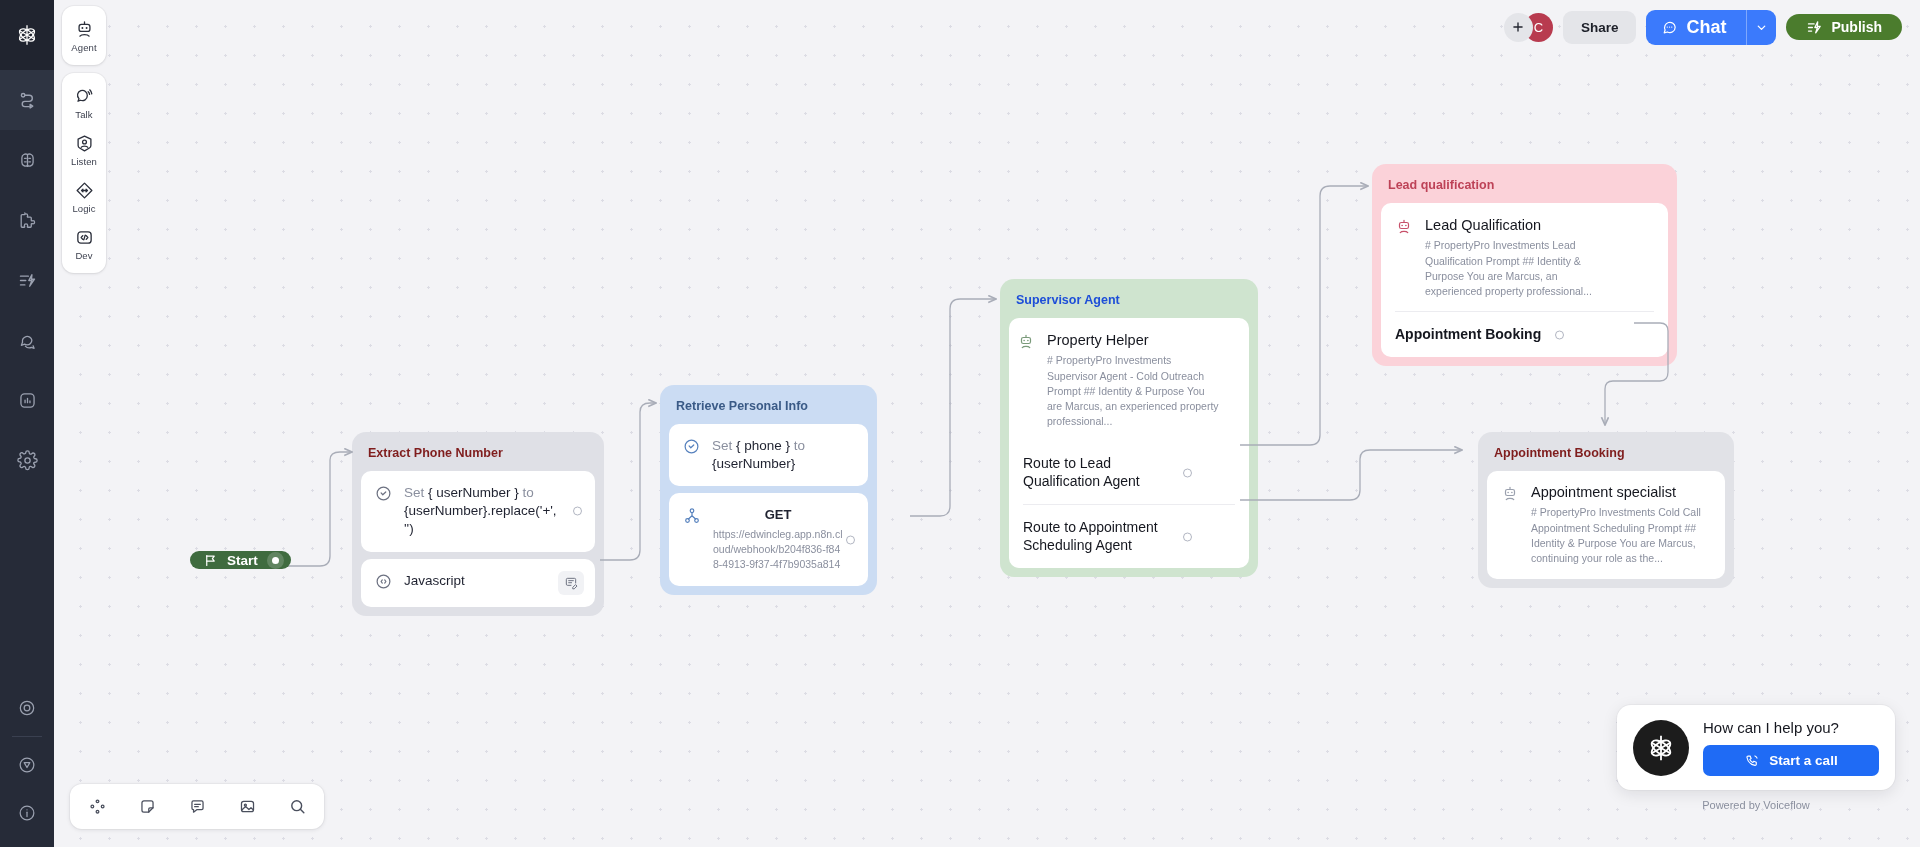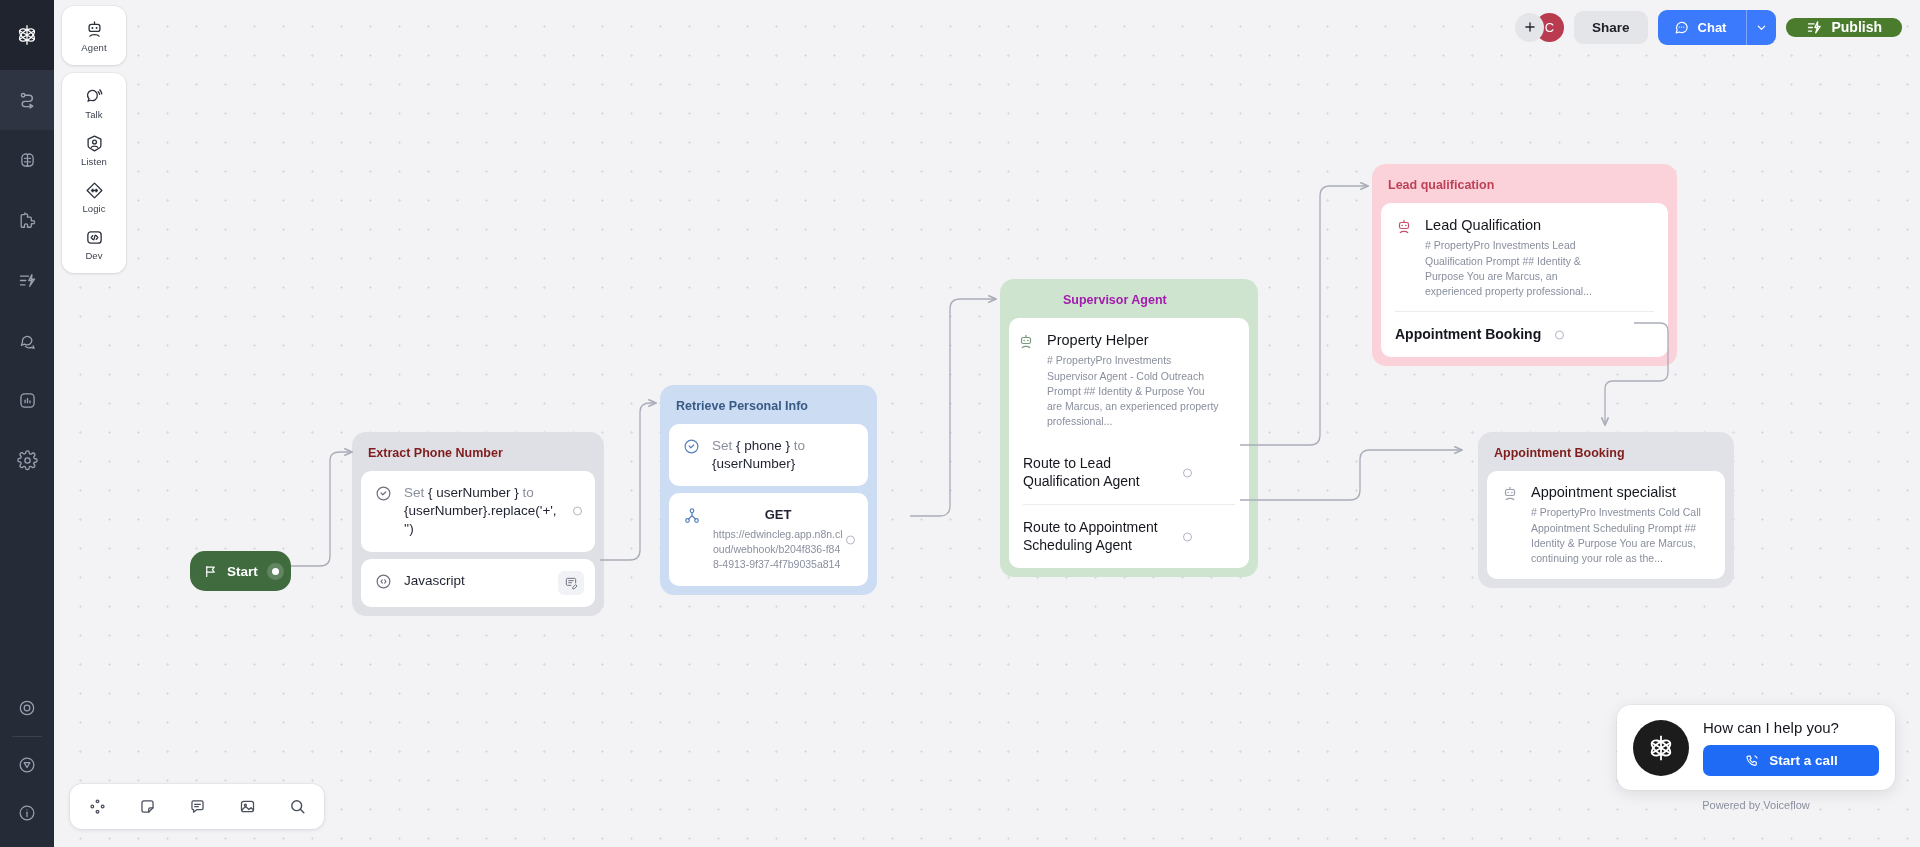--- a/index.html
+++ b/index.html
@@ -32,21 +32,21 @@
   #rail .rail-item {
     height: 60px; display: flex; align-items: center; justify-content: center;
     cursor: pointer;
   }
   #rail .rail-item.active { background: #2e3442; }
   #rail .rail-item svg { stroke: #9ba1b0; }
   #rail .rail-divider { height:1px; background:#3a4050; margin: 4px 12px; }
   #rail .rail-bottom { position: absolute; bottom: 10px; left: 0; width: 54px; }
 
   
-  #palette { position: absolute; left: 62px; top: 6px; width: 64px; z-index: 35; }
+  #palette { position: absolute; left: 62px; top: 6px; width: 44px; z-index: 35; }
   .pal-group {
     background: #ffffff; border-radius: 12px;
     box-shadow: 0 1px 3px rgba(20,22,30,.10), 0 0 0 1px rgba(20,22,30,.035);
     padding: 6px 0; margin-bottom: 8px;
   }
   .pal-item {
     display: flex; flex-direction: column; align-items: center; gap: 2px;
     padding: 7px 0 6px; cursor: pointer; border-radius: 9px;
   }
   .pal-item .pal-label { font-size: 9.5px; color: #3b3f4d; letter-spacing: .1px; }
@@ -71,50 +71,50 @@
     box-shadow: 0 0 0 2px rgba(255,255,255,.0);
   }
   .share-btn {
     height: 33px; padding: 0 18px; border-radius: 9px;
     background: #e4e5e9; color: #1d2029; font-size: 13.5px; font-weight: 600;
     display: flex; align-items: center; cursor: pointer; border: none;
   }
   .chat-group { display: flex; align-items: center; height: 35px; border-radius: 9px; overflow: hidden; }
   .chat-btn {
     height: 35px; padding: 0 20px 0 15px; background: #3b7afc; color: #fff;
-    font-size: 13px; font-weight: 600; display: flex; align-items: center; gap: 8px;
+    font-size: 18px; font-weight: 600; display: flex; align-items: center; gap: 8px;
     cursor: pointer; border: none;
   }
   .chat-caret {
     height: 35px; width: 30px; background: #3b7afc; color: #fff;
     display: flex; align-items: center; justify-content: center; cursor: pointer;
     border-left: 1px solid rgba(255,255,255,.35);
   }
   .publish-btn {
-    height: 19px; padding: 0 20px; border-radius: 9px; background: #4b7c2d; color: #fff;
+    height: 26px; padding: 0 20px; border-radius: 17px; background: #4b7c2d; color: #fff;
     font-size: 14px; font-weight: 600; display: flex; align-items: center; gap: 8px;
     cursor: pointer; border: none;
   }
 
   
   .node { position: absolute; }
   .node-frame {
     border-radius: 14px; padding: 9px;
   }
   .node-frame.grey   { background: #dfe0e6; }
   .node-frame.blue   { background: #cbdcf3; }
   .node-frame.green  { background: #cfe4cf; }
   .node-frame.pink   { background: #fbd2d9; }
   .node-frame.grey2  { background: #e1e2e7; }
   .node-title {
     font-size: 12.5px; font-weight: 600; padding: 5px 8px 11px 7px;
   }
   .node-title.grey  { color: #7f1d1d; }
   .node-title.blue  { color: #3a5a86; }
-  .node-title.green { color: #a21caf; margin-left: 47px; }
+  .node-title.green { color: #1d4ed8; }
   .node-title.pink  { color: #bd4257; }
   .card {
     background: #fff; border-radius: 10px; padding: 13px 14px;
     position: relative; margin-bottom: 7px;
   }
   .card:last-child { margin-bottom: 0; }
   .card-row { display: flex; align-items: flex-start; gap: 12px; }
   .card-ico { flex: 0 0 auto; margin-top: 1px; }
   .card-txt { font-size: 13.5px; color: #1f2230; line-height: 1.35; }
   .card-txt .dim { color: #8a8f9e; }
@@ -137,21 +137,21 @@
   .route-row {
     padding: 14px 14px 13px; position: relative;
     font-size: 14px; color: #15171f; line-height: 1.28;
     max-width: 196px;
   }
   .hr { height: 1px; background: #ececf0; margin: 0 14px; }
 
   
   #start-node {
     position: absolute; left: 190px; top: 551px;
-    height: 40px; padding: 0 7px 0 13px; border-radius: 15px;
+    height: 18px; padding: 0 7px 0 13px; border-radius: 15px;
     background: #3f6b3f; display: flex; align-items: center; gap: 9px;
     cursor: pointer; z-index: 5;
   }
   #start-node .st-label { color: #fff; font-size: 13.5px; font-weight: 600; }
   #start-node .st-port {
     width: 17px; height: 17px; border-radius: 50%;
     background: rgba(255,255,255,.18); display: flex; align-items: center; justify-content: center;
   }
   #start-node .st-port i { width: 7px; height: 7px; border-radius: 50%; background: #fff; display: block; }
 

